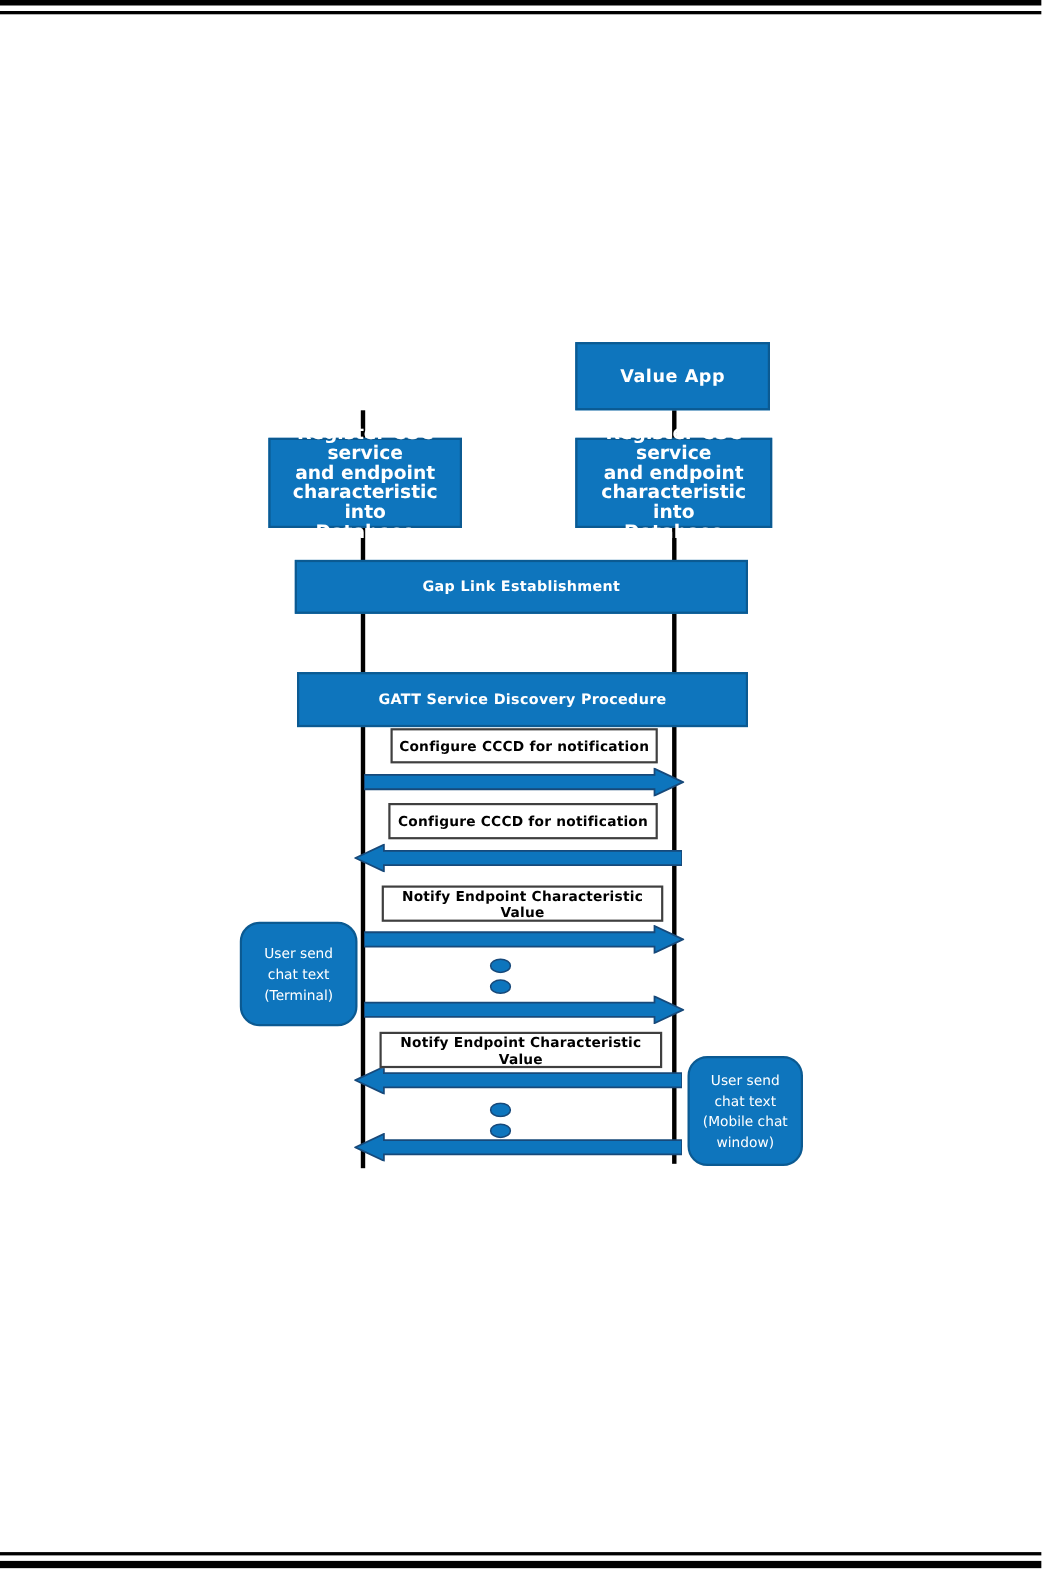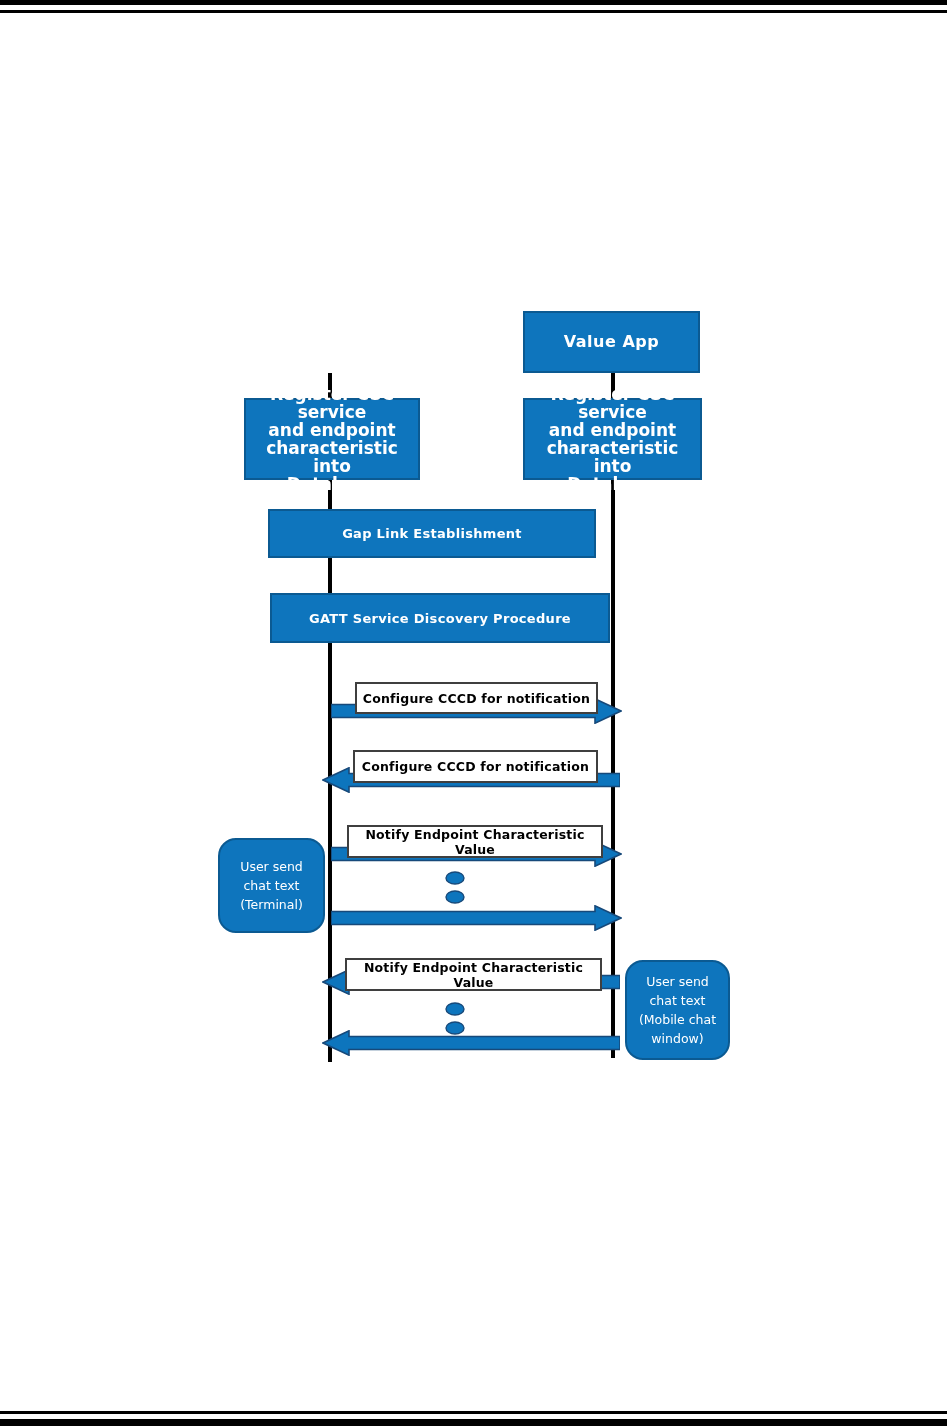--- a/index.html
+++ b/index.html
@@ -30,21 +30,20 @@
     position: absolute;
     background: #ffffff;
     border: 2px solid #3f3f3f;
     color: #000000;
     font-weight: bold;
     display: flex;
     align-items: center;
     justify-content: center;
     text-align: center;
     z-index: 3;
-    margin-top: 20px;
   }
   .preline { white-space: pre-line; }
   .actor-label { font-size: 16px; line-height: 26px; letter-spacing: 0.5px; }
   .register-label { font-size: 17px; line-height: 18px; }
   .bar-label { font-size: 13px; letter-spacing: 0.3px; }
   .msg-label { font-size: 12.5px; letter-spacing: 0.2px; }
   .note-label { font-size: 12.5px; line-height: 19px; font-weight: normal; border-radius: 18px; }
   .arrow { position: absolute; z-index: 2; }
   .dot { position: absolute; width: 20px; height: 14px; z-index: 2; }
 </style>
@@ -71,24 +70,24 @@
 characteristic into
 Database</span>
   </div>
   <div class="bluebox bold register-label preline" style="left:523px; top:398px; width:179px; height:82px;">
     <span>Register CSC service
 and endpoint
 characteristic into
 Database</span>
   </div>
 
-  <div class="bluebox bold bar-label" style="left:268px; top:509px; width:328px; height:49px;justify-content:center;">
+  <div class="bluebox bold bar-label" style="left:268px; top:509px; width:412px; height:49px;justify-content:center;">
     <span>Gap Link Establishment</span>
   </div>
-  <div class="bluebox bold bar-label" style="left:270px; top:593px; width:340px; height:50px;">
+  <div class="bluebox bold bar-label" style="left:270px; top:611px; width:410px; height:50px;">
     <span>GATT Service Discovery Procedure</span>
   </div>
 
   <div class="whitebox msg-label" style="left:355px; top:662px; width:243px; height:32px;">
     <span>Configure CCCD for notification</span>
   </div>
   <div class="whitebox msg-label" style="left:353px; top:730px; width:245px; height:33px;">
     <span>Configure CCCD for notification</span>
   </div>
   <div class="whitebox msg-label" style="left:347px; top:805px; width:256px; height:33px;">

